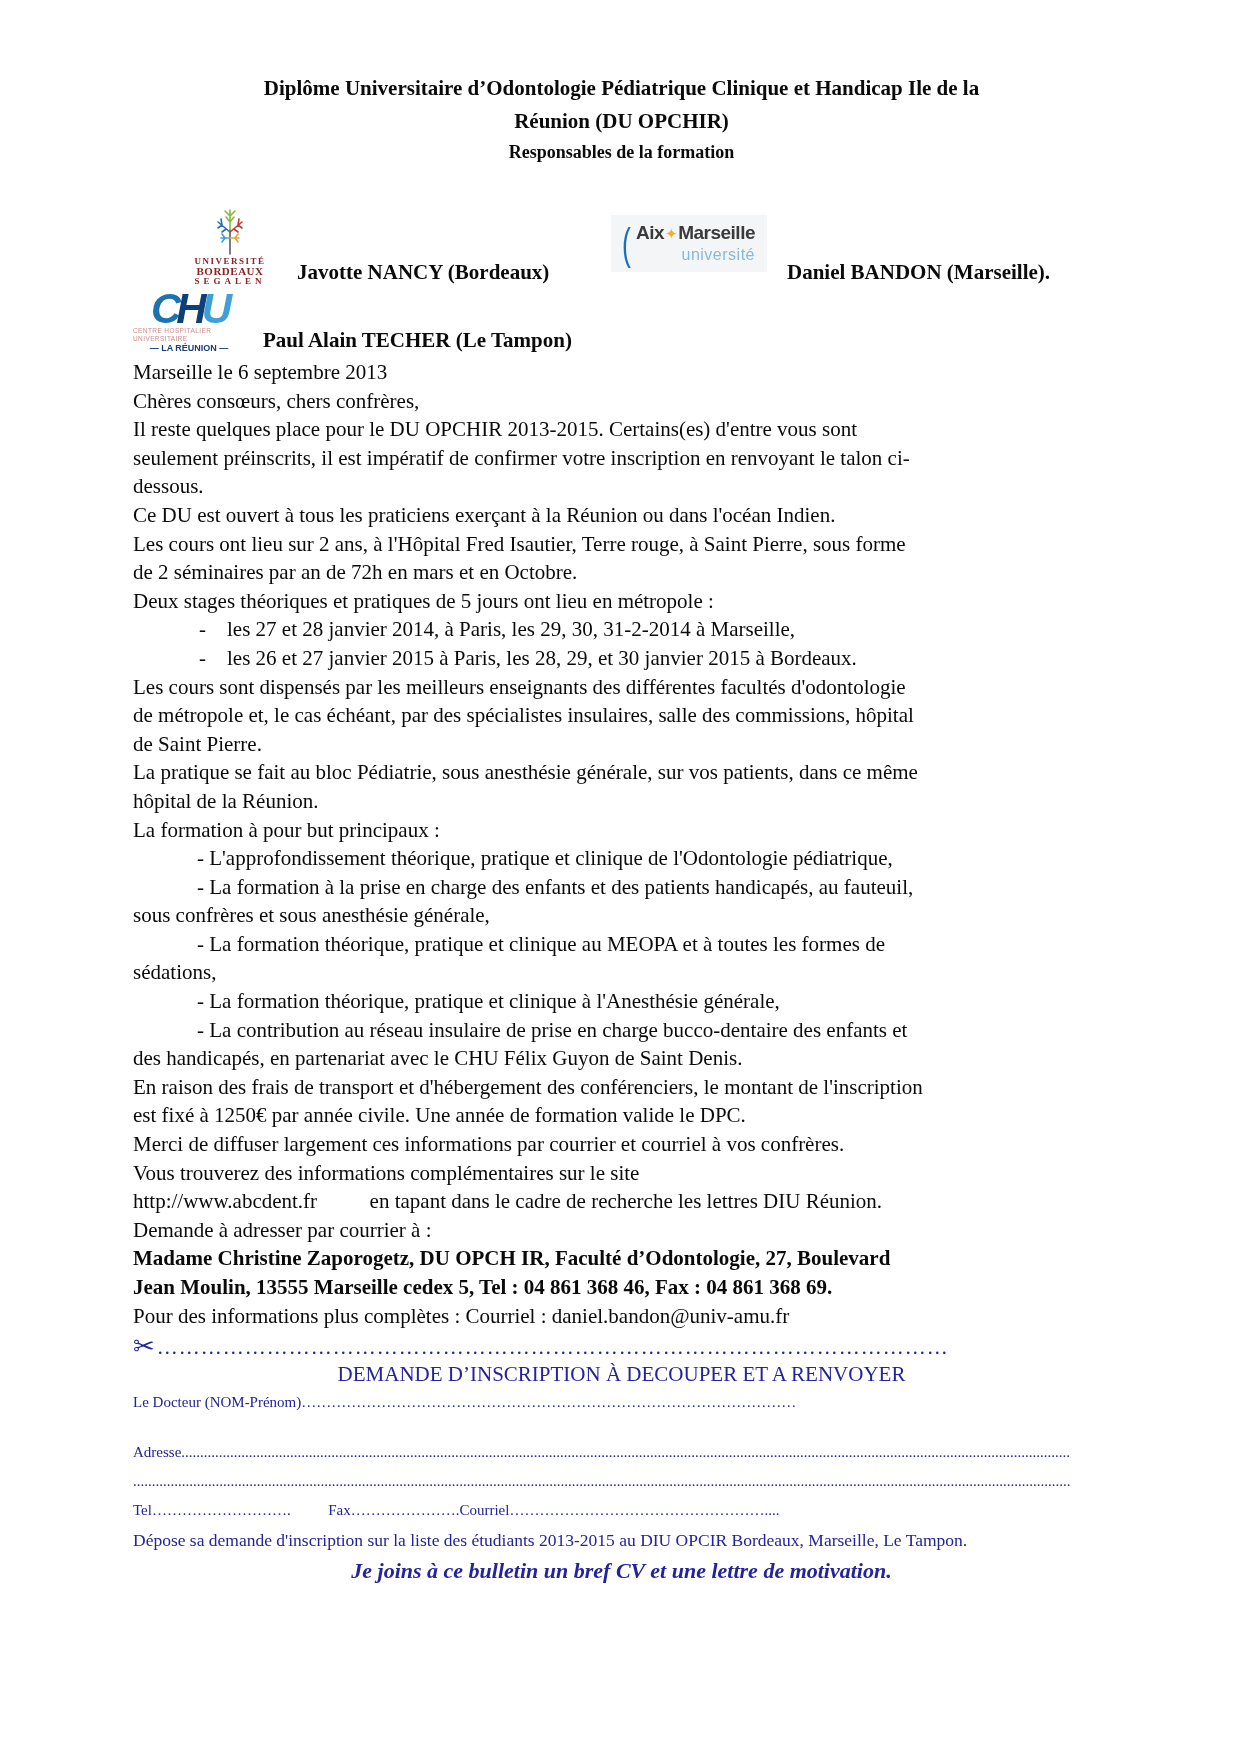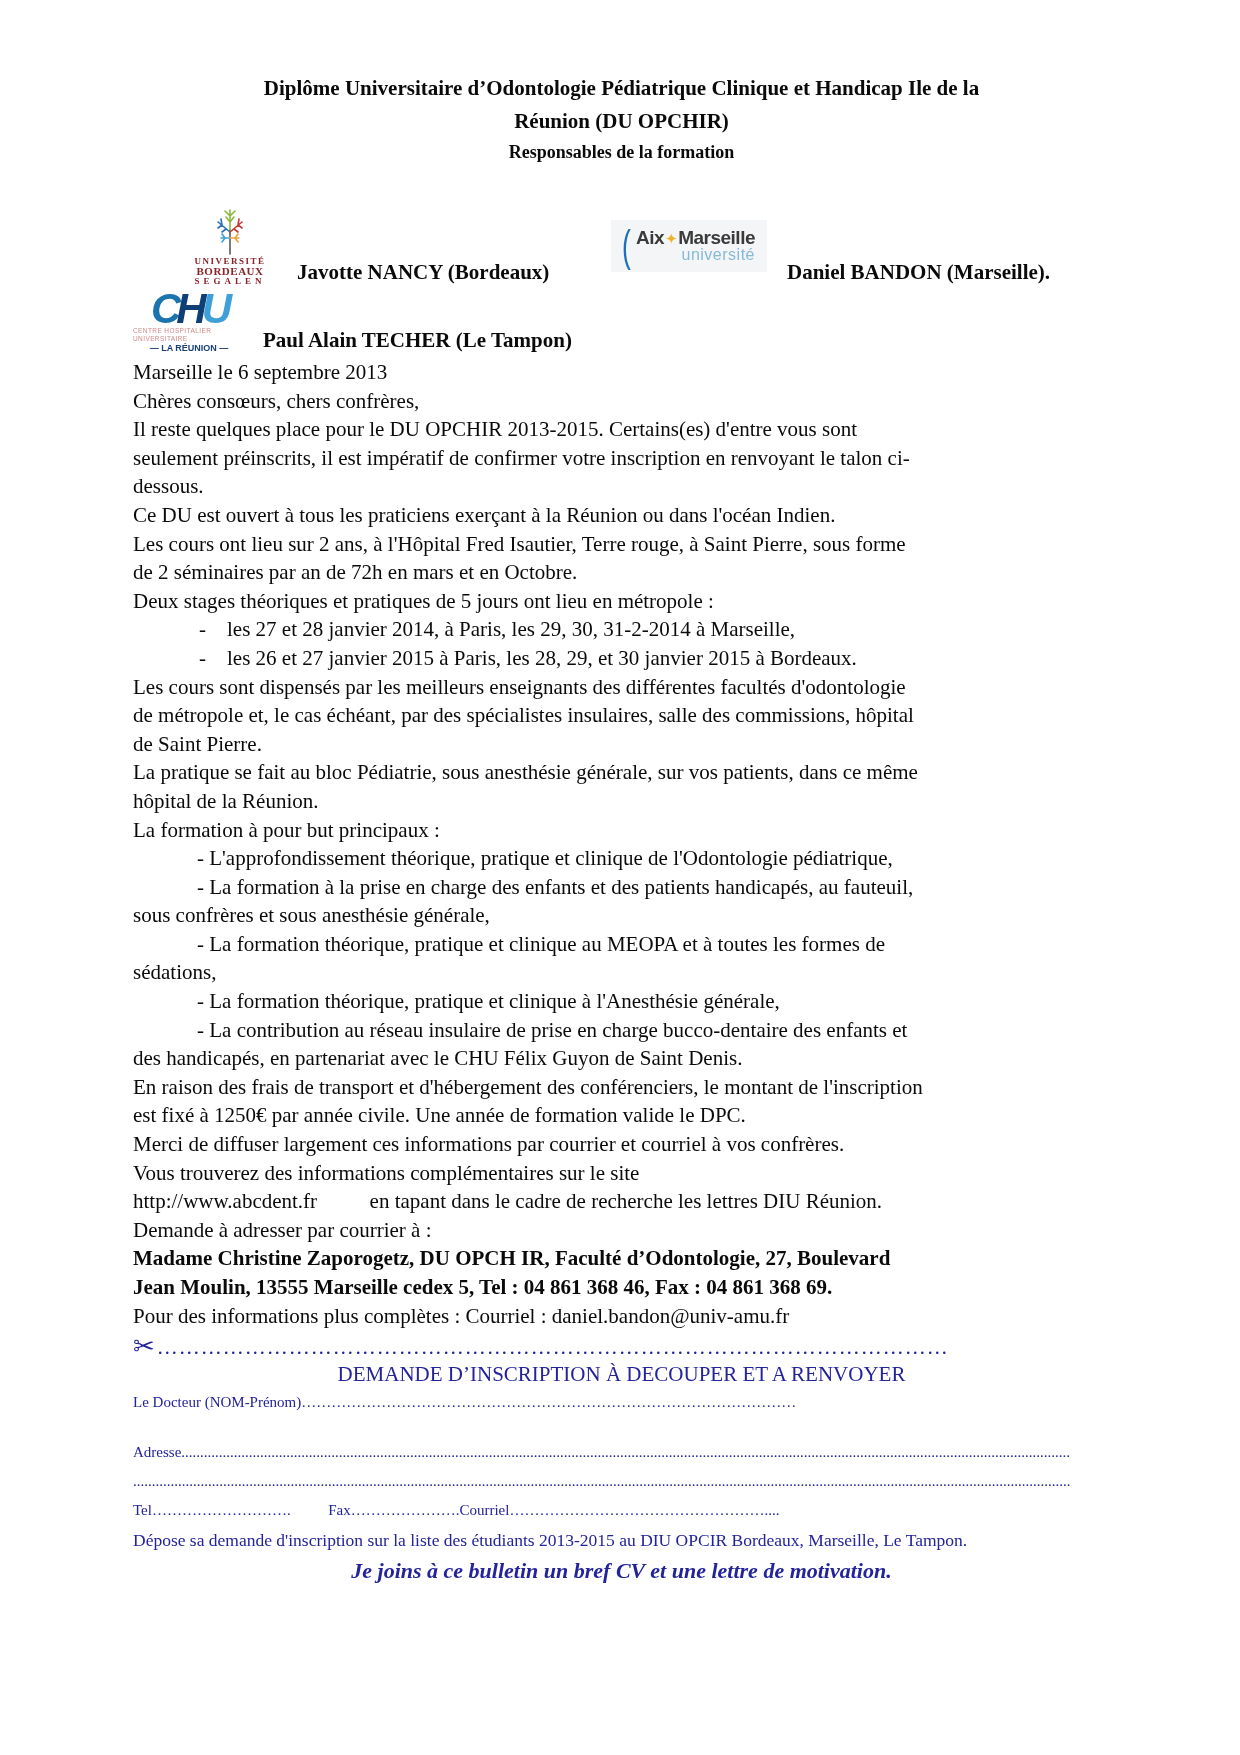--- a/index.html
+++ b/index.html
@@ -20,21 +20,21 @@
   .logos-row{display:flex;align-items:flex-end;margin-top:26px;height:96px;}
   .ub-logo{display:flex;flex-direction:column;align-items:center;margin-left:38px;width:118px;}
   .ub-text{color:#8a2328;font-weight:bold;text-align:center;line-height:10px;}
   .ub-l1{font-size:9px;letter-spacing:1.5px;}
   .ub-l2{font-size:11px;letter-spacing:0.5px;}
   .ub-l3{font-size:9px;letter-spacing:4px;}
   .resp-name{font-size:21px;font-weight:bold;white-space:pre;padding-bottom:1px;}
   .name-javotte{margin-left:8px;}
   .amu-logo{margin-left:62px;margin-bottom:14px;background:#f4f5f6;display:flex;align-items:center;padding:6px 12px 6px 8px;}
   .amu-paren{color:#1d71b8;font-size:44px;line-height:40px;font-weight:400;font-family:"Liberation Sans",sans-serif;transform:scaleX(0.6);margin-right:2px;}
-  .amu-text{font-family:"Liberation Sans","DejaVu Sans",sans-serif;line-height:18px;}
+  .amu-text{font-family:"Liberation Sans","DejaVu Sans",sans-serif;line-height:23px;}
   .amu-top{color:#3a3a3a;font-size:19px;font-weight:bold;letter-spacing:-0.5px;}
   .amu-star{color:#f2b32c;font-size:15px;padding:0 1px;}
   .amu-bottom{color:#85b9dc;font-size:16px;text-align:right;letter-spacing:0.5px;margin-top:-2px;}
   .name-daniel{margin-left:20px;}
   
   .chu-row{display:flex;align-items:flex-end;margin-top:8px;height:60px;}
   .chu-logo{display:flex;flex-direction:column;align-items:center;width:112px;}
   .chu-big{font-family:"Liberation Sans","DejaVu Sans",sans-serif;font-size:42px;line-height:36px;font-weight:800;letter-spacing:-5px;font-style:italic;}
   .chu-c{color:#1b74ad;} .chu-h{color:#0f3f77;} .chu-u{color:#3fa0d8;}
   .chu-s1{color:#d0898a;font-size:6.5px;line-height:8px;letter-spacing:0.4px;font-family:"Liberation Sans",sans-serif;}

